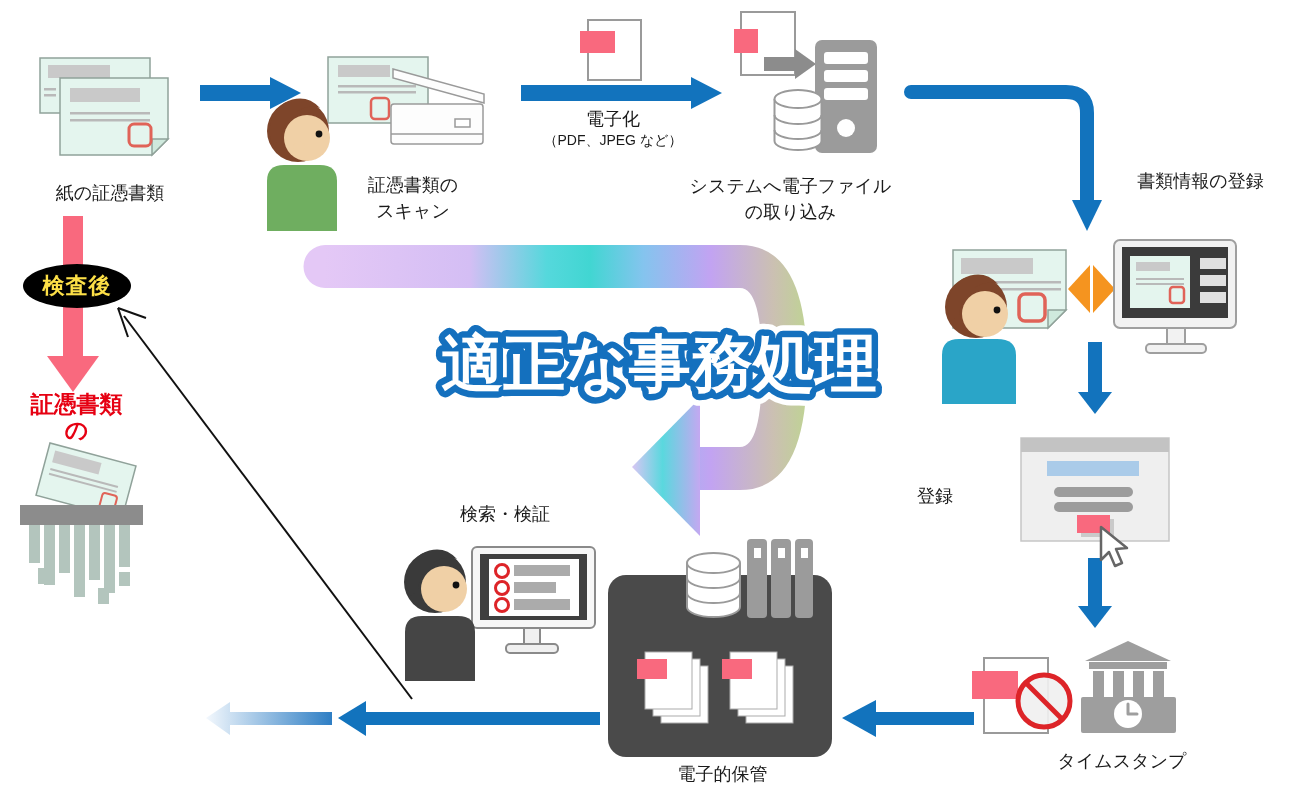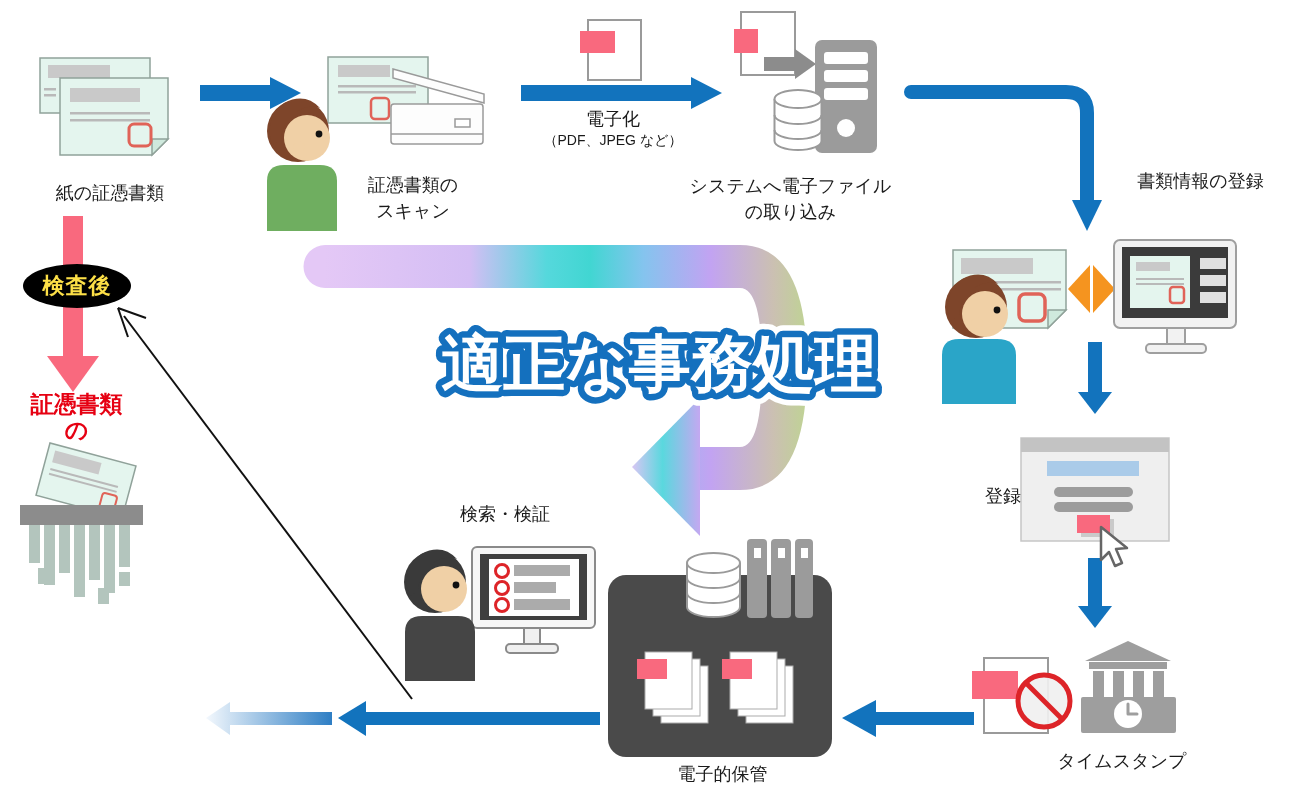--- a/index.html
+++ b/index.html
@@ -298,21 +298,21 @@
 
 <div class="lbl" style="left:688px;top:173px;width:205px;">
   <div>システムへ電子ファイル</div>
   <div>の取り込み</div>
 </div>
 
 <div class="lbl" style="left:1108px;top:168px;width:185px;">
   <div>書類情報の登録</div>
 </div>
 
-<div class="lbl" style="left:968px;top:483px;width:70px;text-align:center;">登録</div>
+<div class="lbl" style="left:900px;top:483px;width:70px;text-align:center;">登録</div>
 
 <div class="lbl" style="left:1032px;top:748px;width:180px;">タイムスタンプ</div>
 
 <div class="lbl" style="left:650px;top:761px;width:145px;">電子的保管</div>
 
 <div class="lbl" style="left:435px;top:501px;width:140px;">検索・検証</div>
 
 <div class="lbl red" style="left:24px;top:391px;width:105px;">証憑書類の</div>
 
 <div class="badge" style="left:23px;top:264px;width:108px;height:44px;">検査後</div>

